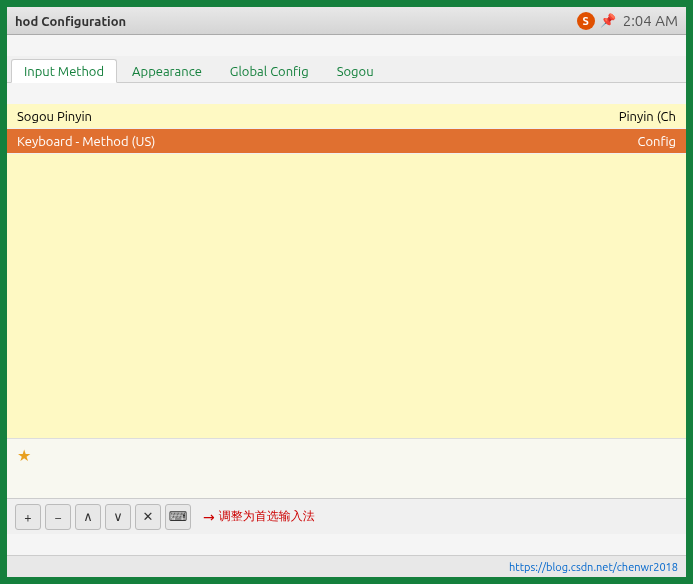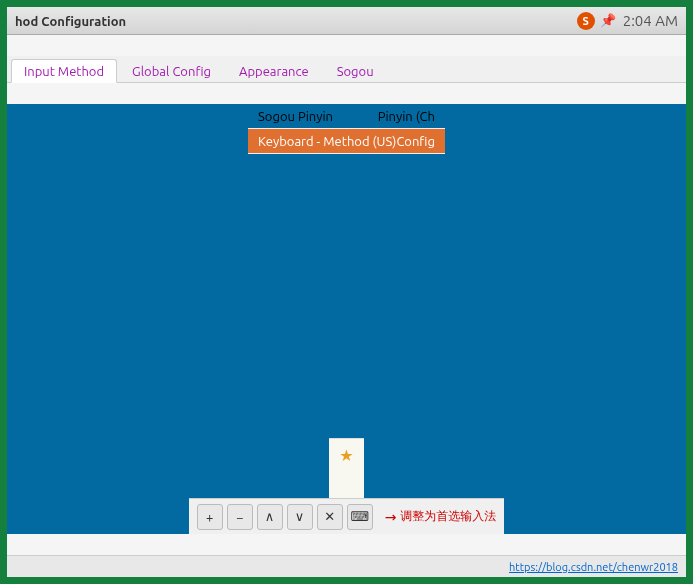--- a/index.html
+++ b/index.html
@@ -63,36 +63,35 @@
       padding: 3px 4px 0 4px;
       gap: 2px;
     }
     .tab {
       padding: 4px 12px;
       font-size: 13px;
       cursor: pointer;
       border: 1px solid transparent;
       border-bottom: none;
       background: transparent;
-      color: #a21caf;
+      color: #15803d;
       border-radius: 3px 3px 0 0;
     }
     .tab.active {
       background: #ffffff;
       border-color: #ccc;
       border-bottom: 1px solid #ffffff;
       margin-bottom: -1px;
     }
     .content-area {
       flex: 1;
-      background: #0369a1;
+      background: #fef9c3;
       overflow: hidden;
       display: flex;
       flex-direction: column;
-      align-items: center;
     }
     .list-container {
       flex: 1;
       overflow-y: auto;
     }
     .list-item {
       padding: 5px 10px;
       display: flex;
       justify-content: space-between;
       border-bottom: 1px solid #f0f0f0;
@@ -181,43 +180,42 @@
       height: 22px;
       display: flex;
       align-items: center;
       justify-content: flex-end;
       padding: 0 8px;
       font-size: 11px;
       color: #666;
     }
     .status-url {
       color: #0066cc;
-      text-decoration: underline;
       font-size: 11px;
       margin-left: 16px;
     }
   </style>
 </head>
 <body>
 
 <div class="window">
 
   <div class="title-bar">
     <span class="title-bar-title">hod Configuration</span>
     <div class="title-bar-right">
       <div class="title-icon">S</div>
       <span>📌</span>
       <span class="title-time">2:04 AM</span>
     </div>
   </div>
 
   <div class="tabs-bar">
     <div class="tab active">Input Method</div>
+    <div class="tab">Appearance</div>
     <div class="tab">Global Config</div>
-    <div class="tab">Appearance</div>
     <div class="tab">Sogou</div>
   </div>
 
   <div class="content-area">
     <div class="list-container">
 
       <div class="list-item">
         <span>Sogou Pinyin</span>
         <span class="lang">Pinyin (Ch</span>
       </div>

